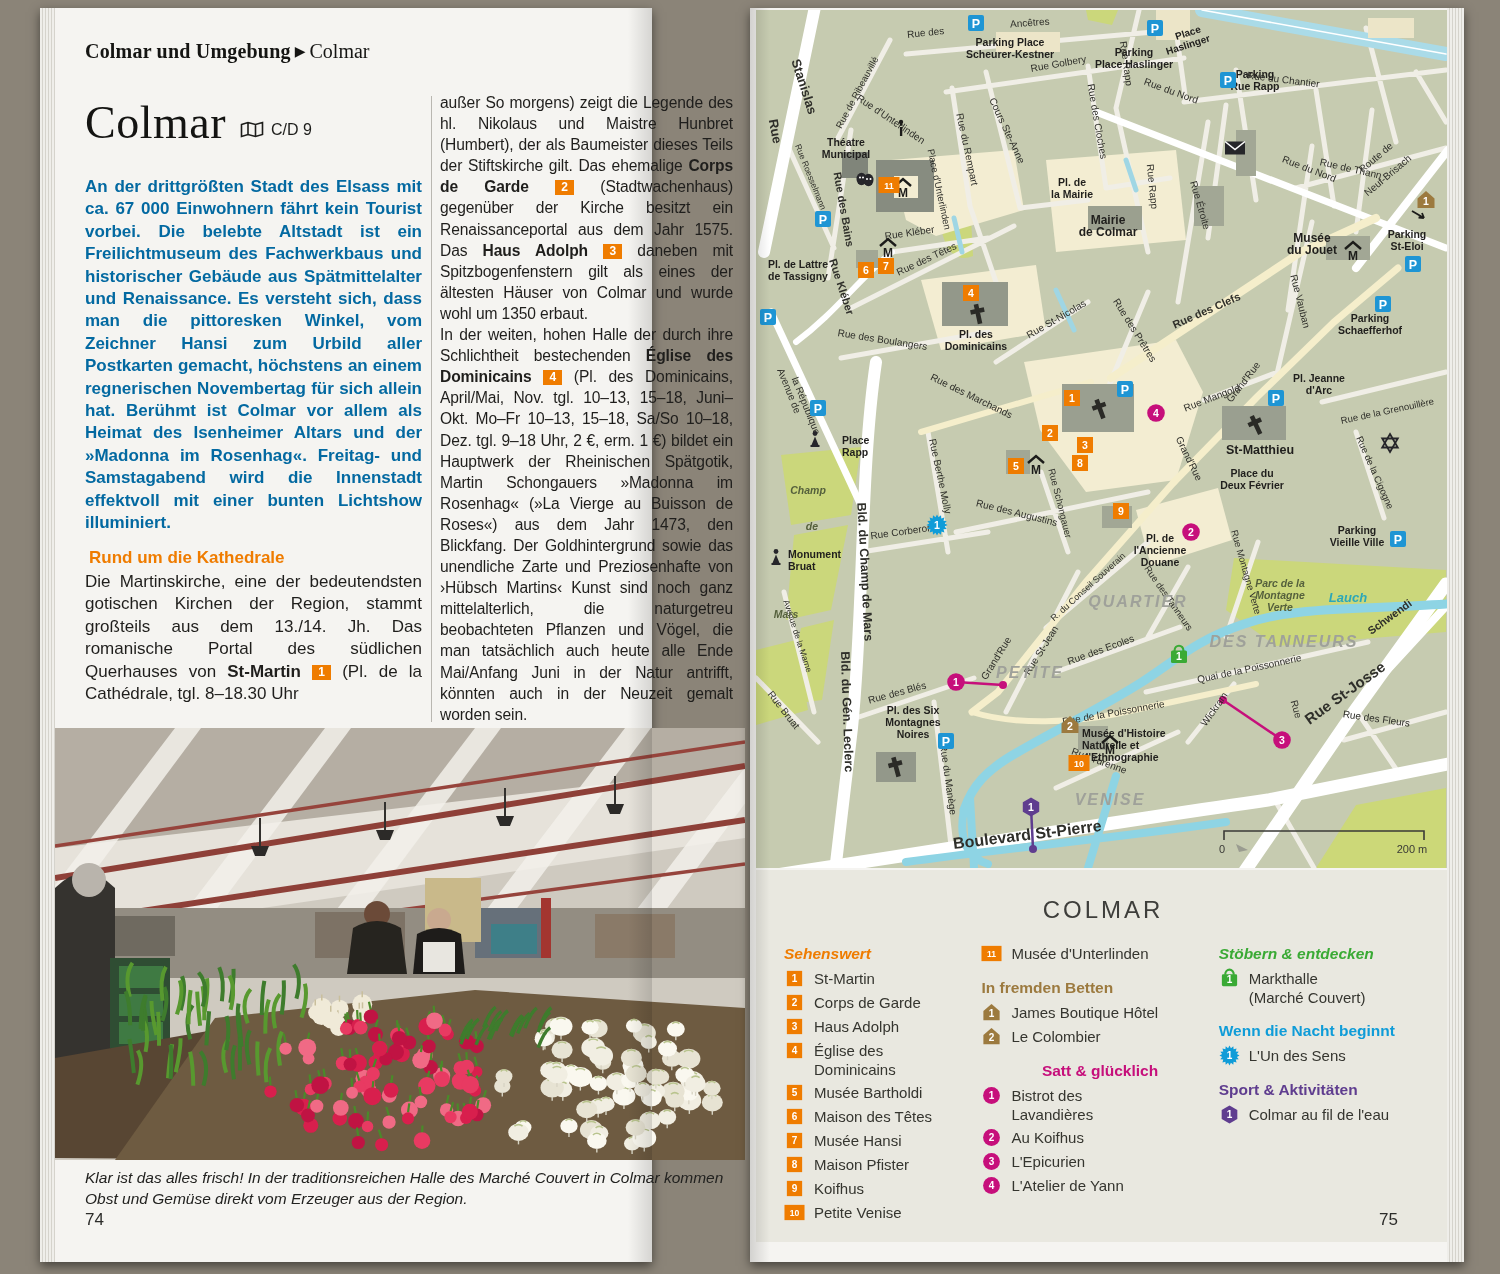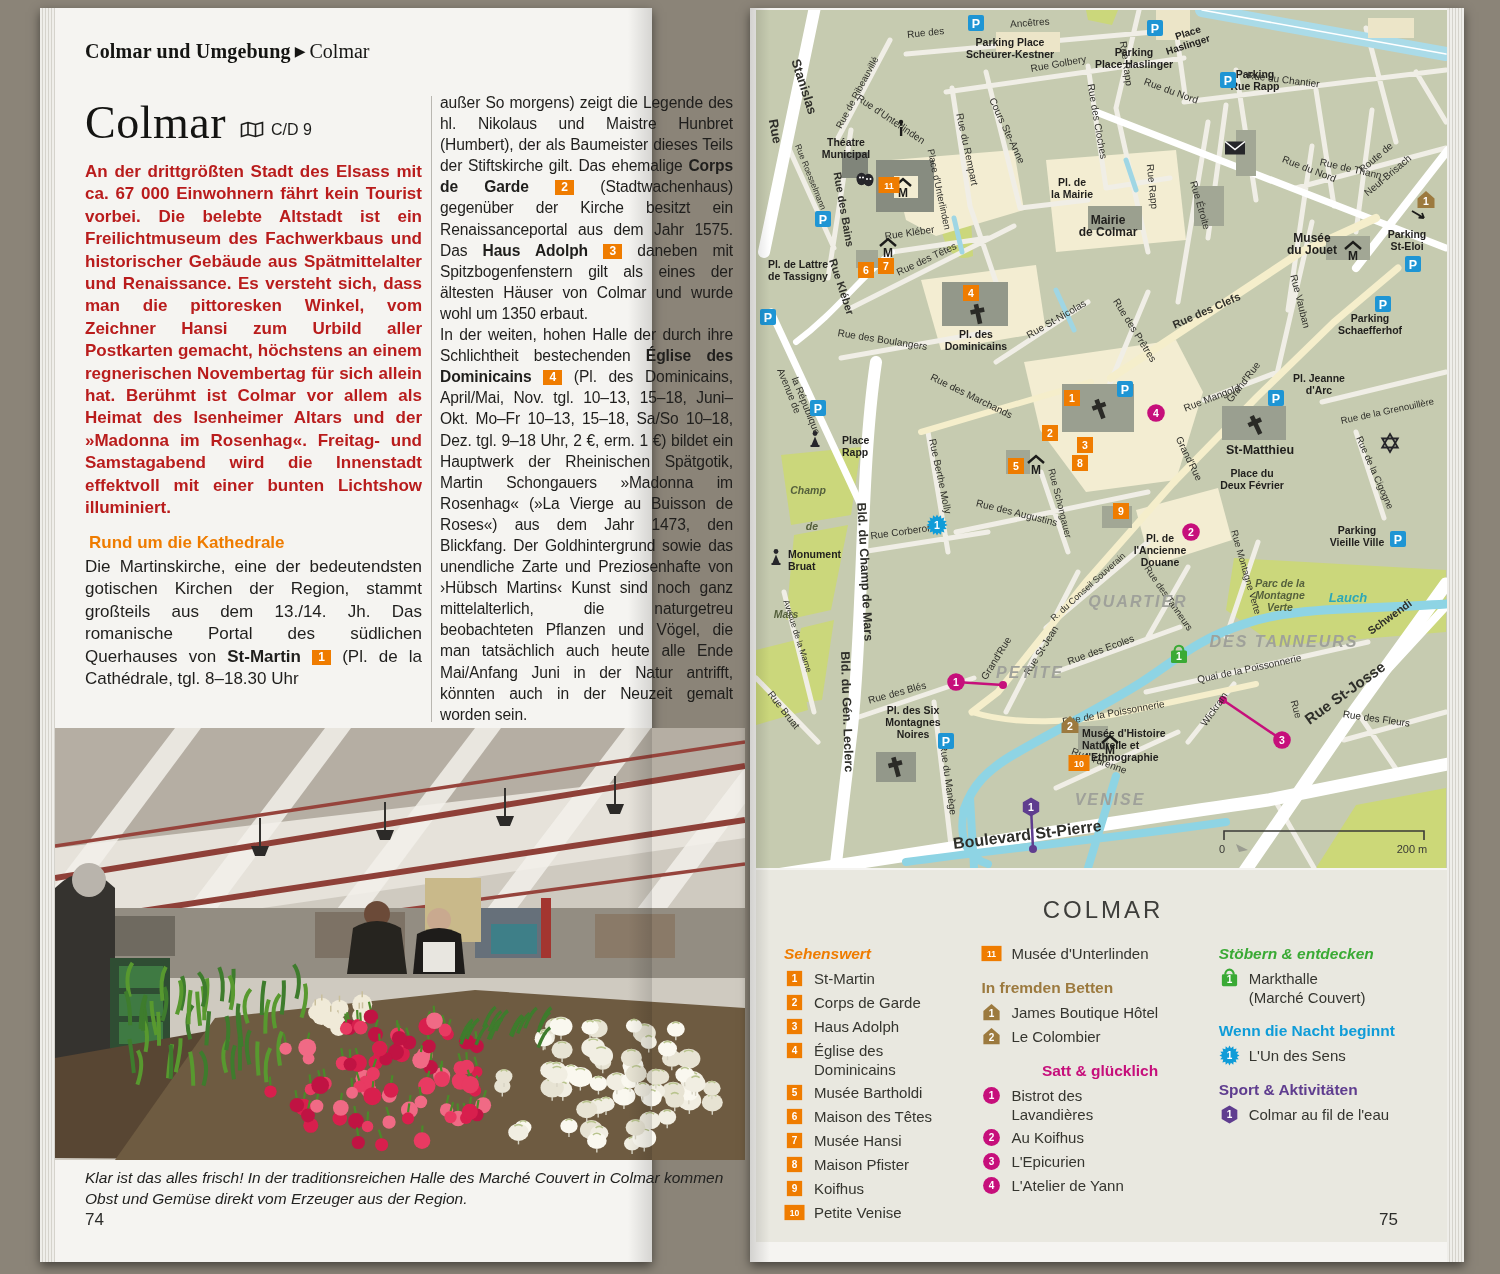--- a/index.html
+++ b/index.html
@@ -20,21 +20,21 @@
   .bc{position:absolute;left:45px;top:32px;font-family:"Liberation Serif","DejaVu Serif",serif;
       font-size:20px;color:#151513;}
   .bc b{letter-spacing:.2px;}
   .bc .arr{font-size:14px;position:relative;top:-2px;margin:0 4px;}
   .title-row{position:absolute;left:45px;top:88px;display:flex;align-items:baseline;gap:14px;}
   .title-row h1{margin:0;font-family:"Liberation Serif","DejaVu Serif",serif;font-weight:normal;
       font-size:46px;letter-spacing:.5px;color:#141412;}
   .mapref{display:inline-flex;align-items:center;gap:7px;font-size:16px;color:#1d1d1b;}
   .col{position:absolute;text-align:justify;}
   .col1{left:45px;top:152px;width:337px;height:560px;overflow:hidden;font-size:17px;line-height:22.4px;}
-  .col1 .intro{margin:1px 0 12px;font-weight:bold;color:#b91c1c;}
+  .col1 .intro{margin:16px 0 12px;font-weight:bold;color:#0369a1;}
   .subhead{margin:10px 4px 2px;font-size:17px;font-weight:bold;color:#ef7c00;}
   .col1 p.body,.col2 p{margin:0 0 0;}
   .col2{left:400px;top:84px;width:293px;height:632px;overflow:hidden;font-size:15.6px;
       line-height:21.1px;letter-spacing:-.1px;}
   .divider{position:absolute;left:391px;top:88px;width:1px;height:626px;background:#b9b7b1;}
   .mk{display:inline-block;background:#ef7c00;color:#fff;font-weight:bold;font-size:12px;
       line-height:15px;min-width:15px;text-align:center;padding:0 2px;position:relative;top:-1px;}
   .photo{position:absolute;left:15px;top:720px;width:690px;height:432px;overflow:hidden;background:#b9b3a8;}
   .caption{position:absolute;left:45px;top:1160px;width:655px;font-style:italic;font-size:15.5px;
       line-height:20.5px;color:#222220;margin:0;}

